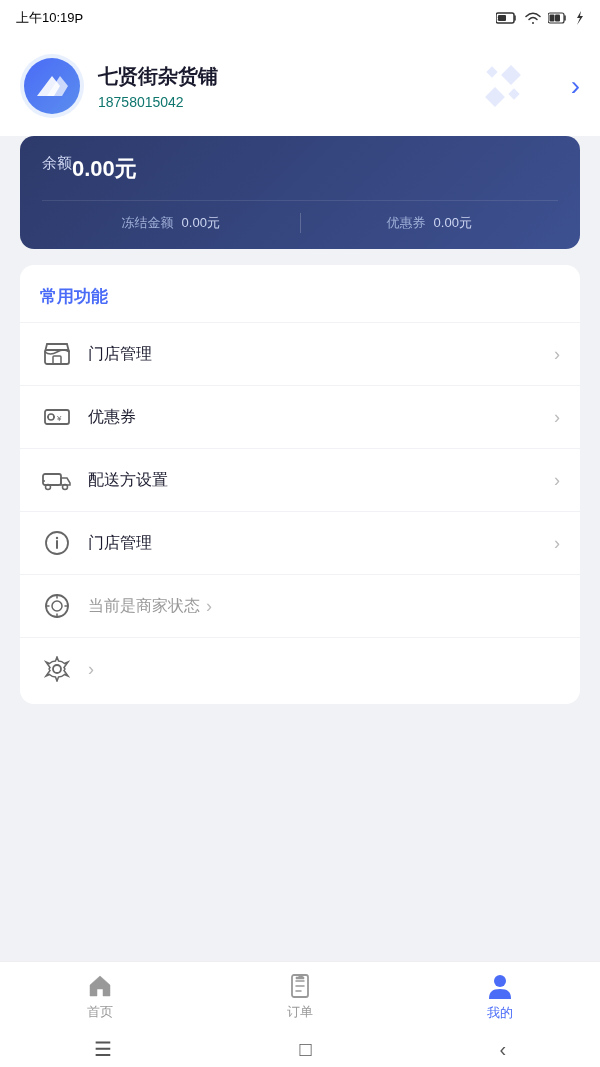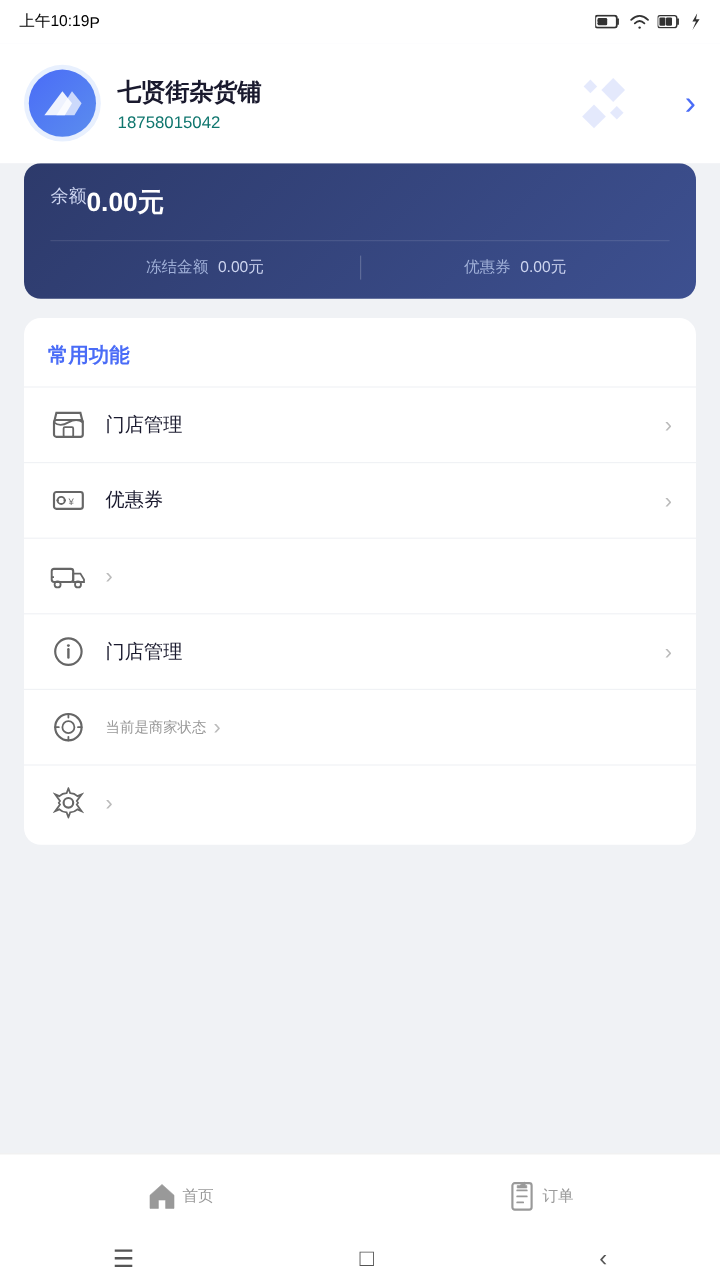--- a/index.html
+++ b/index.html
@@ -152,39 +152,39 @@
     .menu-icon {
       width: 34px;
       height: 34px;
       display: flex;
       align-items: center;
       justify-content: center;
       margin-right: 14px;
       flex-shrink: 0;
     }
     .menu-label { font-size: 16px; color: #1a1a2e; flex: 1; }
-    .menu-extra { font-size: 12px; color: #999; margin-right: 6px; }
+    .menu-extra { font-size: 16px; color: #999; margin-right: 6px; }
     .menu-chevron { color: #bbb; font-size: 18px; }
 
     
     .bottom-nav {
       background: #fff;
       position: fixed;
       bottom: 36px;
       left: 0;
       width: 600px;
       height: 70px;
       display: flex;
       align-items: center;
       border-top: 1px solid #eee;
     }
     .nav-item {
       flex: 1;
       display: flex;
-      flex-direction: row;
+      flex-direction: column;
       align-items: center;
       justify-content: center;
       gap: 4px;
       cursor: pointer;
       padding: 8px 0;
     }
     .nav-label { font-size: 13px; }
     .nav-label.active { color: #4a6cf7; }
     .nav-label.inactive { color: #999; }
 
@@ -321,20 +321,21 @@
   <div class="menu-item">
     <div class="menu-icon">
       <svg width="30" height="22" viewBox="0 0 30 22" fill="none">
         <rect x="1" y="5" width="18" height="11" rx="2" stroke="#666" stroke-width="1.8"></rect>
         <path d="M19 9 L25 9 L28 14 L28 16 L19 16Z" stroke="#666" stroke-width="1.5" fill="none"></path>
         <circle cx="6" cy="18" r="2.5" stroke="#666" stroke-width="1.5"></circle>
         <circle cx="23" cy="18" r="2.5" stroke="#666" stroke-width="1.5"></circle>
         <path d="M1 12 H3" stroke="#666" stroke-width="1.5"></path>
       </svg>
     </div>
+    <span class="menu-label">配送方设置</span>
     <span class="menu-chevron">›</span>
   </div>
 
   <div class="menu-item">
     <div class="menu-icon">
       <svg width="26" height="26" viewBox="0 0 26 26" fill="none">
         <circle cx="13" cy="13" r="11" stroke="#666" stroke-width="1.8"></circle>
         <path d="M13 11 V18" stroke="#666" stroke-width="2" stroke-linecap="round"></path>
         <circle cx="13" cy="8" r="1.2" fill="#666"></circle>
       </svg>
@@ -379,19 +380,26 @@
 
   <div class="nav-item">
     <svg width="26" height="26" viewBox="0 0 26 26" fill="none">
       <rect x="5" y="2" width="16" height="22" rx="2" stroke="#999" stroke-width="1.8"></rect>
       <path d="M9 8 H17 M9 13 H17 M9 18 H14" stroke="#999" stroke-width="1.5" stroke-linecap="round"></path>
       <path d="M15 1 L16 4 H17 V6 H9 V4 H11 Z" fill="#999" stroke="#999" stroke-width="0.5"></path>
     </svg>
     <span class="nav-label inactive">订单</span>
   </div>
 
+  <div class="nav-item">
+    <svg width="26" height="28" viewBox="0 0 26 28" fill="none">
+      <circle cx="13" cy="9" r="6" fill="#4a6cf7"></circle>
+      <path d="M2 27 C2 20 5 17 13 17 C21 17 24 20 24 27Z" fill="#4a6cf7"></path>
+    </svg>
+    <span class="nav-label active">我的</span>
+  </div>
 </div>
 
 <div class="sys-nav">
   <span class="sys-nav-icon" style="font-size:20px;color:#555;">☰</span>
   <span class="sys-nav-icon" style="font-size:20px;color:#555;">□</span>
   <span class="sys-nav-icon" style="font-size:20px;color:#555;">‹</span>
 </div>
 
 </body></html>

